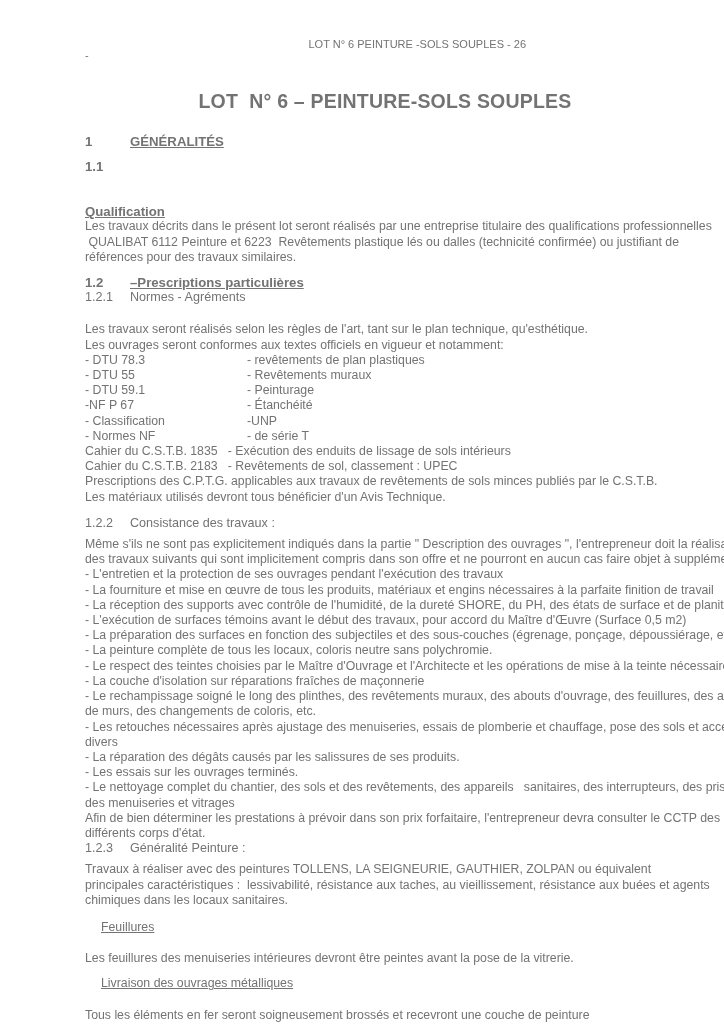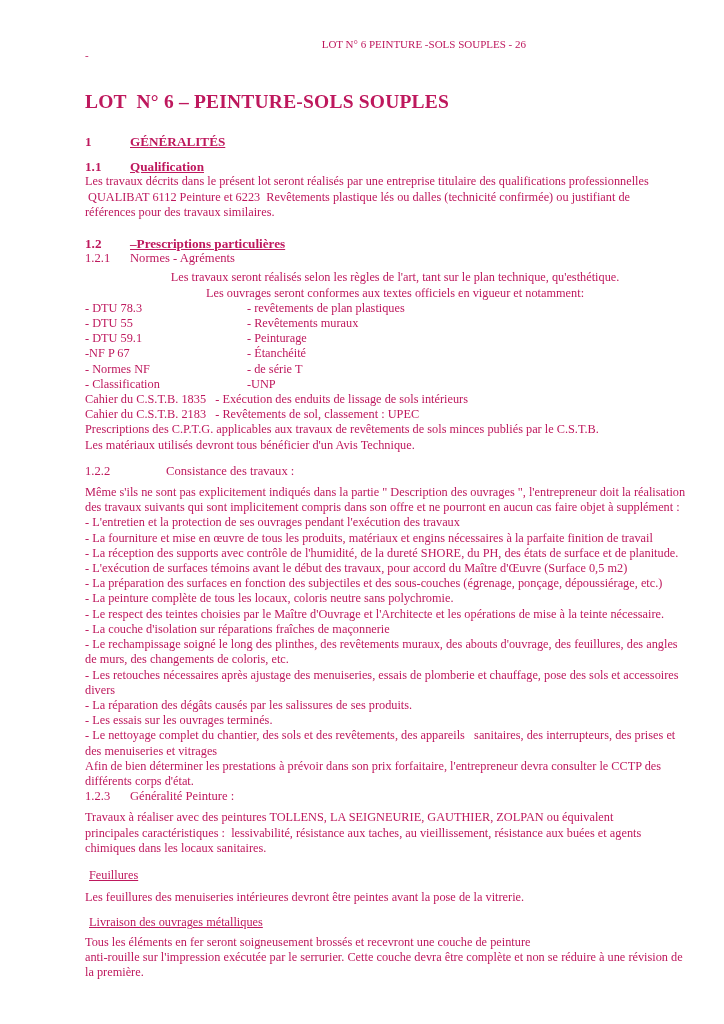--- a/index.html
+++ b/index.html
@@ -1,62 +1,63 @@
 <!DOCTYPE html>
 <html><head>
 <meta charset="utf-8">
 <style>
   html, body { margin: 0; padding: 0; background: #ffffff; }
   body { width: 724px; height: 1024px; overflow: hidden; }
   .page {
     position: relative;
     width: 609px; height: 1024px;
     background: #ffffff;
-    color: #be185d;
-    font-family: Liberation Serif, serif;
+    color: #737373;
+    font-family: Liberation Sans, sans-serif;
     font-size: 12.3px;
     line-height: 15.2px;
   }
   .running-header {
     position: absolute; top: 38px; right: 83px;
     font-size: 11px; line-height: 13px;
   }
   .stray-mark {
     position: absolute; top: 49px; left: 85px;
     font-size: 11px; line-height: 12px;
   }
   .content {
     position: absolute; left: 85px; top: 0;
     width: 620px;
   }
   .doc-title {
     margin: 90px 0 0 0;
     width: 600px;
+    text-align: center;
     font-size: 19.5px;
     line-height: 23px;
     font-weight: bold;
     letter-spacing: 0.2px;
     white-space: pre;
   }
   .sec-head { display: flex; margin: 0; white-space: pre; }
   .sec-head .num { flex: 0 0 45px; }
   .lvl1 { font-weight: bold; font-size: 13.2px; }
   .lvl1 .label { text-decoration: underline; }
   .lvl2 { font-size: 12.6px; }
   .para { margin: 0; white-space: pre; }
   .norms { margin: 0; }
   .norm-row { display: flex; white-space: pre; }
   .norm-row .code { flex: 0 0 162px; }
-  .inline-head { margin: 4px; text-decoration: underline; white-space: pre; }
+  .inline-head { margin: 16px; text-decoration: underline; white-space: pre; }
 
   #h-s1   { margin-top: 21px; }
-  #h-s11  { margin-top: 10px; }
-  #h-s12  { margin-top: 16px; }
-  #p-intro { margin-top: 4px; text-align: center; }
-  #h-s122 { margin-top: 11px; gap: 36px; }
+  #h-s11  { margin-top: 10px; flex-direction: column; }
+  #h-s12  { margin-top: 10px; }
+  #p-intro { margin-top: 17px; }
+  #h-s122 { margin-top: 11px; }
   #p-s122 { margin-top: 6px; }
   #h-s123 { margin-top: 0; }
   #p-s123 { margin-top: 6px; }
   #h-feu  { margin-top: 12px; }
   #p-feu  { margin-top: 7px; }
   #h-liv  { margin-top: 10px; }
 </style>
 </head>
 <body>
 
@@ -105,26 +106,26 @@
       </div>
       <div class="norm-row">
         <span class="code">- DTU 59.1</span>
         <span class="desc">- Peinturage</span>
       </div>
       <div class="norm-row">
         <span class="code">-NF P 67</span>
         <span class="desc">- Étanchéité</span>
       </div>
       <div class="norm-row">
+        <span class="code">- Classification</span>
+        <span class="desc">-UNP</span>
+      </div>
+      <div class="norm-row">
         <span class="code">- Normes NF</span>
         <span class="desc">- de série T</span>
-      </div>
-      <div class="norm-row">
-        <span class="code">- Classification</span>
-        <span class="desc">-UNP</span>
       </div>
     </div>
 
     <p class="para" id="p-cahiers">Cahier du C.S.T.B. 1835   - Exécution des enduits de lissage de sols intérieurs
 Cahier du C.S.T.B. 2183   - Revêtements de sol, classement : UPEC
 Prescriptions des C.P.T.G. applicables aux travaux de revêtements de sols minces publiés par le C.S.T.B.
 Les matériaux utilisés devront tous bénéficier d'un Avis Technique.</p>
 
     <div class="sec-head lvl2" id="h-s122">
       <span class="num">1.2.2</span>

